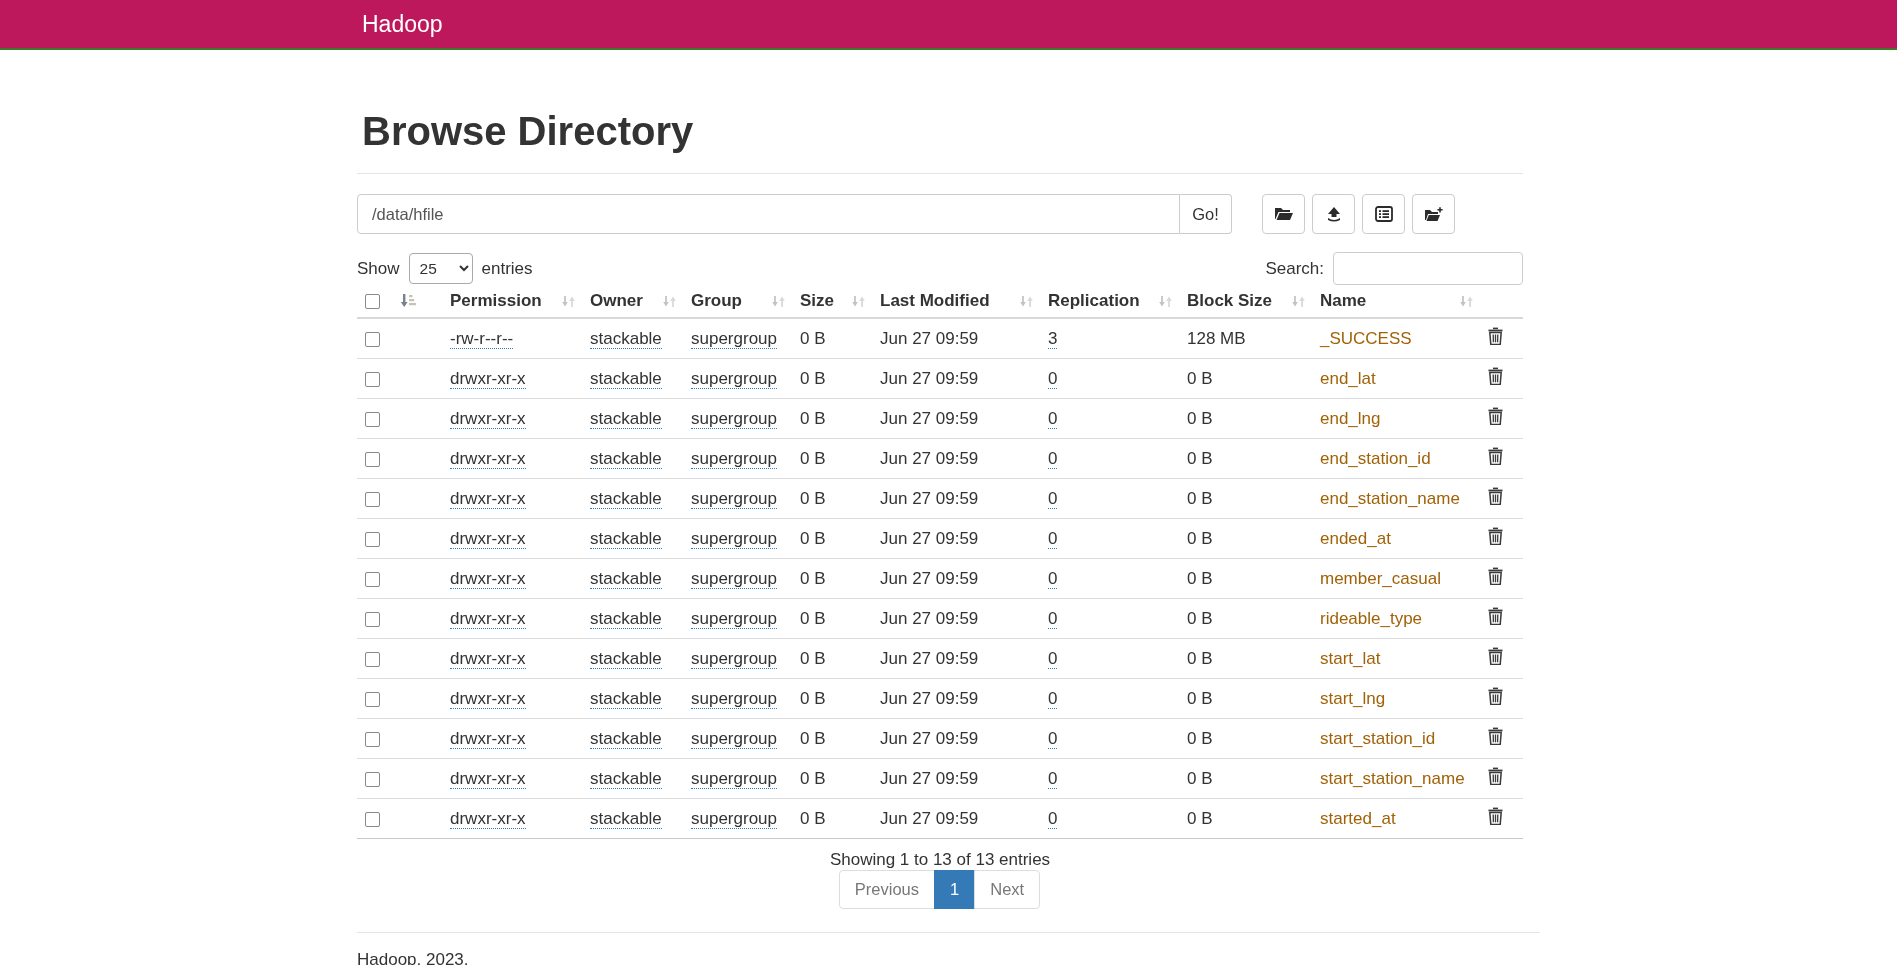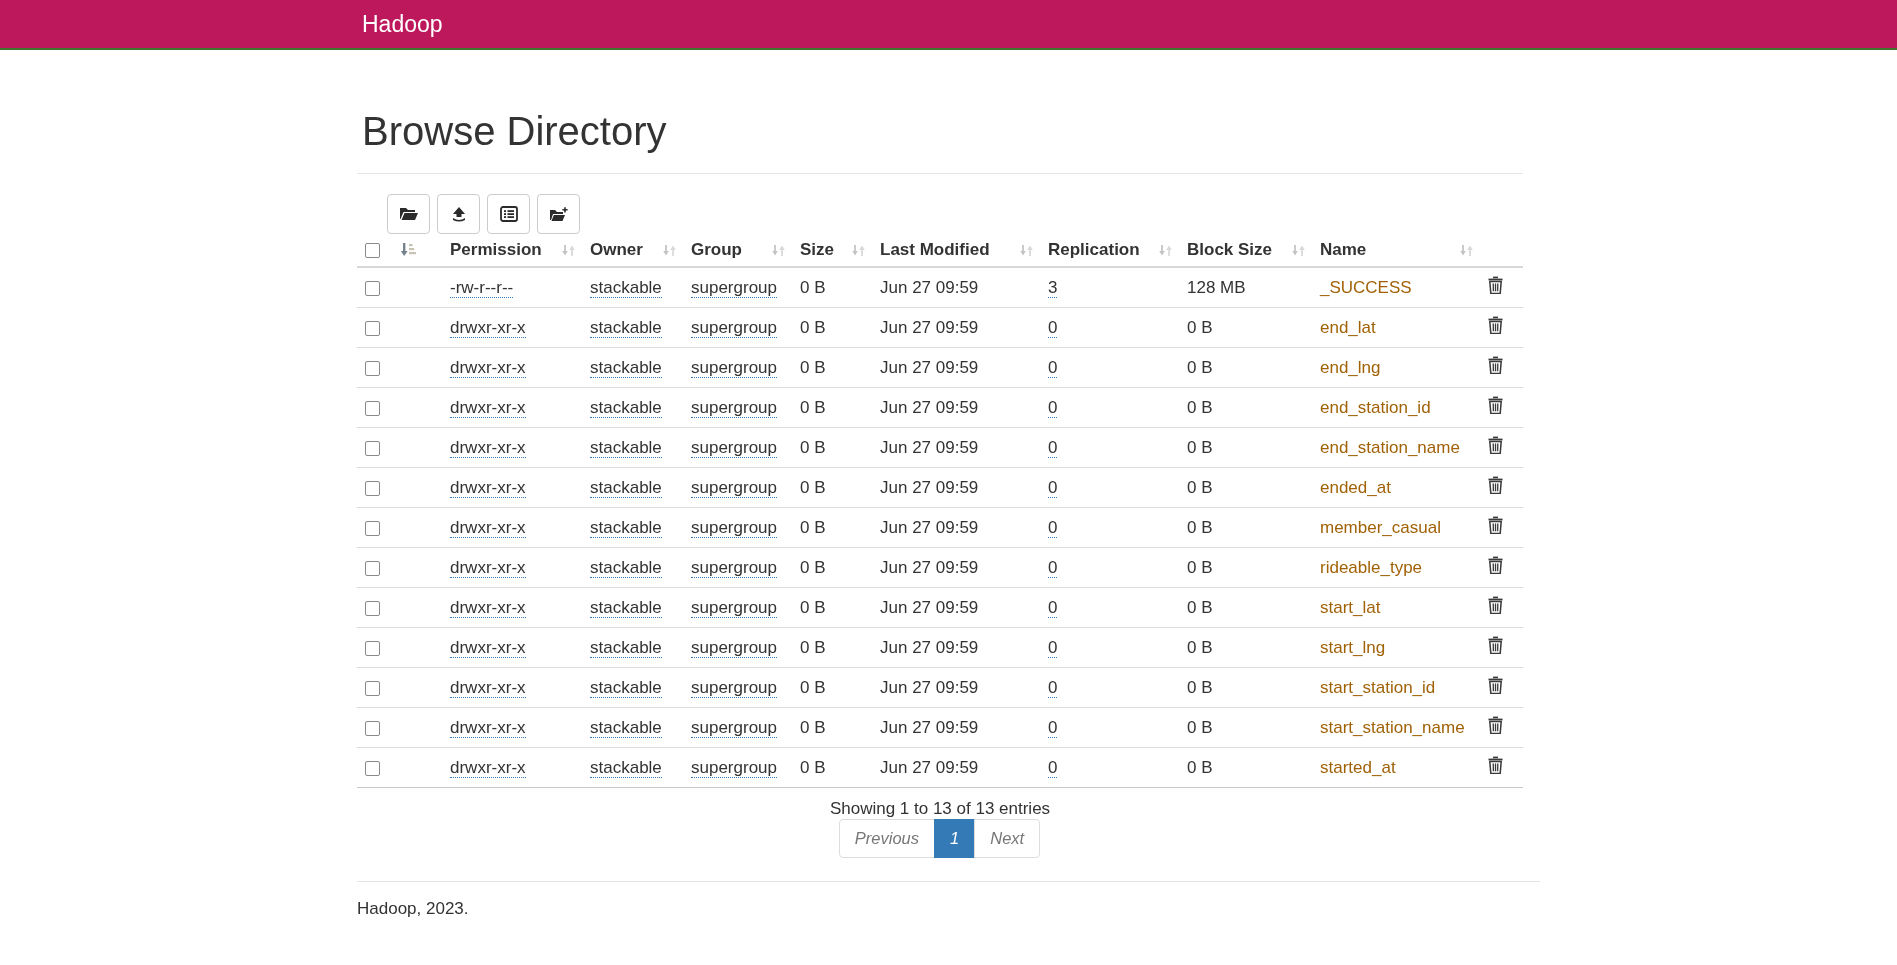--- a/index.html
+++ b/index.html
@@ -9,21 +9,21 @@
   
   .navbar { height:50px; background:#be185d; border-bottom:2px solid #41772a; display:flex; align-items:center; }
   .nav-inner { margin-left:357px; display:flex; align-items:center; }
   .brand { color:#fff; font-size:23px; margin-left:5px; margin-right:32px; text-decoration:none; cursor:pointer; }
   .nav-links { list-style:none; display:flex; align-items:center; }
   .nav-links li { color:#e7f3de; font-size:16.5px; padding:0 16px; cursor:pointer; white-space:nowrap; }
   .caret-down { display:inline-block; width:0; height:0; border-left:5px solid transparent; border-right:5px solid transparent; border-top:5px solid #e7f3de; margin-left:6px; vertical-align:middle; }
 
   
   .container { margin-left:357px; width:1166px; }
-  h1.page-title { font-size:40px; font-weight:normal; color:#333; margin-top:58px; margin-left:5px; line-height:46px; }
+  h1.page-title { font-size:40px; font-weight:bold; color:#333; margin-top:58px; margin-left:5px; line-height:46px; }
   hr.rule { border:none; border-top:1px solid #e5e5e5; margin-top:19px; }
 
   
   .path-row { display:flex; margin-top:20px; align-items:center; }
   .input-group { display:flex; }
   .path-input { width:823px; height:40px; border:1px solid #ccc; border-radius:4px 0 0 4px; padding:0 14px; font-size:16.5px; color:#555; font-family:inherit; outline:none; }
   .go-btn { height:40px; width:52px; border:1px solid #ccc; border-left:none; background:#fff; border-radius:0 4px 4px 0; font-size:16.5px; color:#333; cursor:pointer; font-family:inherit; }
   .toolbar { margin-left:30px; display:flex; }
   .icon-btn { width:43px; height:40px; background:#fff; border:1px solid #ccc; border-radius:4px; margin-right:7px; display:flex; align-items:center; justify-content:center; cursor:pointer; }
   .icon-btn svg { display:block; }
@@ -45,21 +45,21 @@
   .cb { display:inline-block; width:15px; height:15px; border:1.6px solid #8a8a8a; border-radius:2px; background:#fff; cursor:pointer; vertical-align:middle; }
   .sort-both { position:absolute; right:6px; top:9px; opacity:.85; }
   .sort-asc-attr { position:absolute; right:26px; top:8px; }
   .dotted { border-bottom:1px dotted #337ab7; cursor:pointer; color:#333; }
   a.name-link { color:#a16207; text-decoration:none; cursor:pointer; }
   .trash { cursor:pointer; display:inline-block; }
 
   
   .table-footer { display:flex; justify-content:space-between; align-items:center; margin-top:11px;flex-direction:column; }
   .info { font-size:17px; color:#333; }
-  .pagination { list-style:none; display:flex;font-style:italic; }
+  .pagination { list-style:none; display:flex; }
   .pagination li { border:1px solid #ddd; background:#fff; color:#777; font-size:16.5px; padding:9px 15px; margin-left:-1px; cursor:pointer; }
   .pagination li:first-child { border-radius:4px 0 0 4px; }
   .pagination li:last-child { border-radius:0 4px 4px 0; }
   .pagination li.active { background:#337ab7; border-color:#337ab7; color:#fff; }
 
   hr.footer-rule { border:none; border-top:1px solid #e5e5e5; margin-top:23px; width:1183px; }
   .site-footer { margin-top:17px; font-size:17px; color:#333; }
 </style>
 </head>
 <body>
@@ -68,20 +68,24 @@
   <div class="nav-inner">
     <a class="brand">Hadoop</a>
   </div>
 </nav>
 
 <div class="container">
   <h1 class="page-title">Browse Directory</h1>
   <hr class="rule">
 
   <div class="path-row">
+    <div class="input-group">
+      <input class="path-input" type="text" value="/data/hfile" style="">
+      <button class="go-btn">Go!</button>
+    </div>
     <div class="toolbar">
       <div class="icon-btn">
         <span>
           <svg width="20" height="16" viewBox="0 0 20 16">
               <path fill="#2b2b2b" d="M1 2 L7 2 L9 4 L16 4 L16 6 L4.5 6 L1.5 13 L1 13 Z"></path>
               <path fill="#2b2b2b" d="M5.5 7 L19 7 L16 14 L2.5 14 Z"></path>
             </svg>
         </span>
       </div>
       <div class="icon-btn">
@@ -110,20 +114,33 @@
           <svg width="20" height="17" viewBox="0 0 20 17">
               <path fill="#2b2b2b" d="M1 4 L6 4 L8 6 L14 6 L14 8 L4 8 L2 14 L1 14 Z"></path>
               <path fill="#2b2b2b" d="M4.8 9 L16 9 L13.5 15 L2.5 15 Z"></path>
               <path fill="#2b2b2b" d="M15.2 1.2 L16.8 1.2 L16.8 3 L18.6 3 L18.6 4.6 L16.8 4.6 L16.8 6.4 L15.2 6.4 L15.2 4.6 L13.4 4.6 L13.4 3 L15.2 3 Z"></path>
             </svg>
         </span>
       </div>
     </div>
   </div>
 
+  <div class="controls-row">
+    <div class="show-entries">
+      <span>Show</span>
+      <select class="page-size">
+        <option>25</option>
+      </select>
+      <span>entries</span>
+    </div>
+    <div class="search-box">
+      <span>Search:</span>
+      <input class="search-input" type="text" style="">
+    </div>
+  </div>
 
   <table class="listing">
     <colgroup>
       <col style="width:85px">
         <col style="width:140px">
         <col style="width:101px">
         <col style="width:109px">
         <col style="width:80px">
       <col style="width:168px">
         <col style="width:139px">

